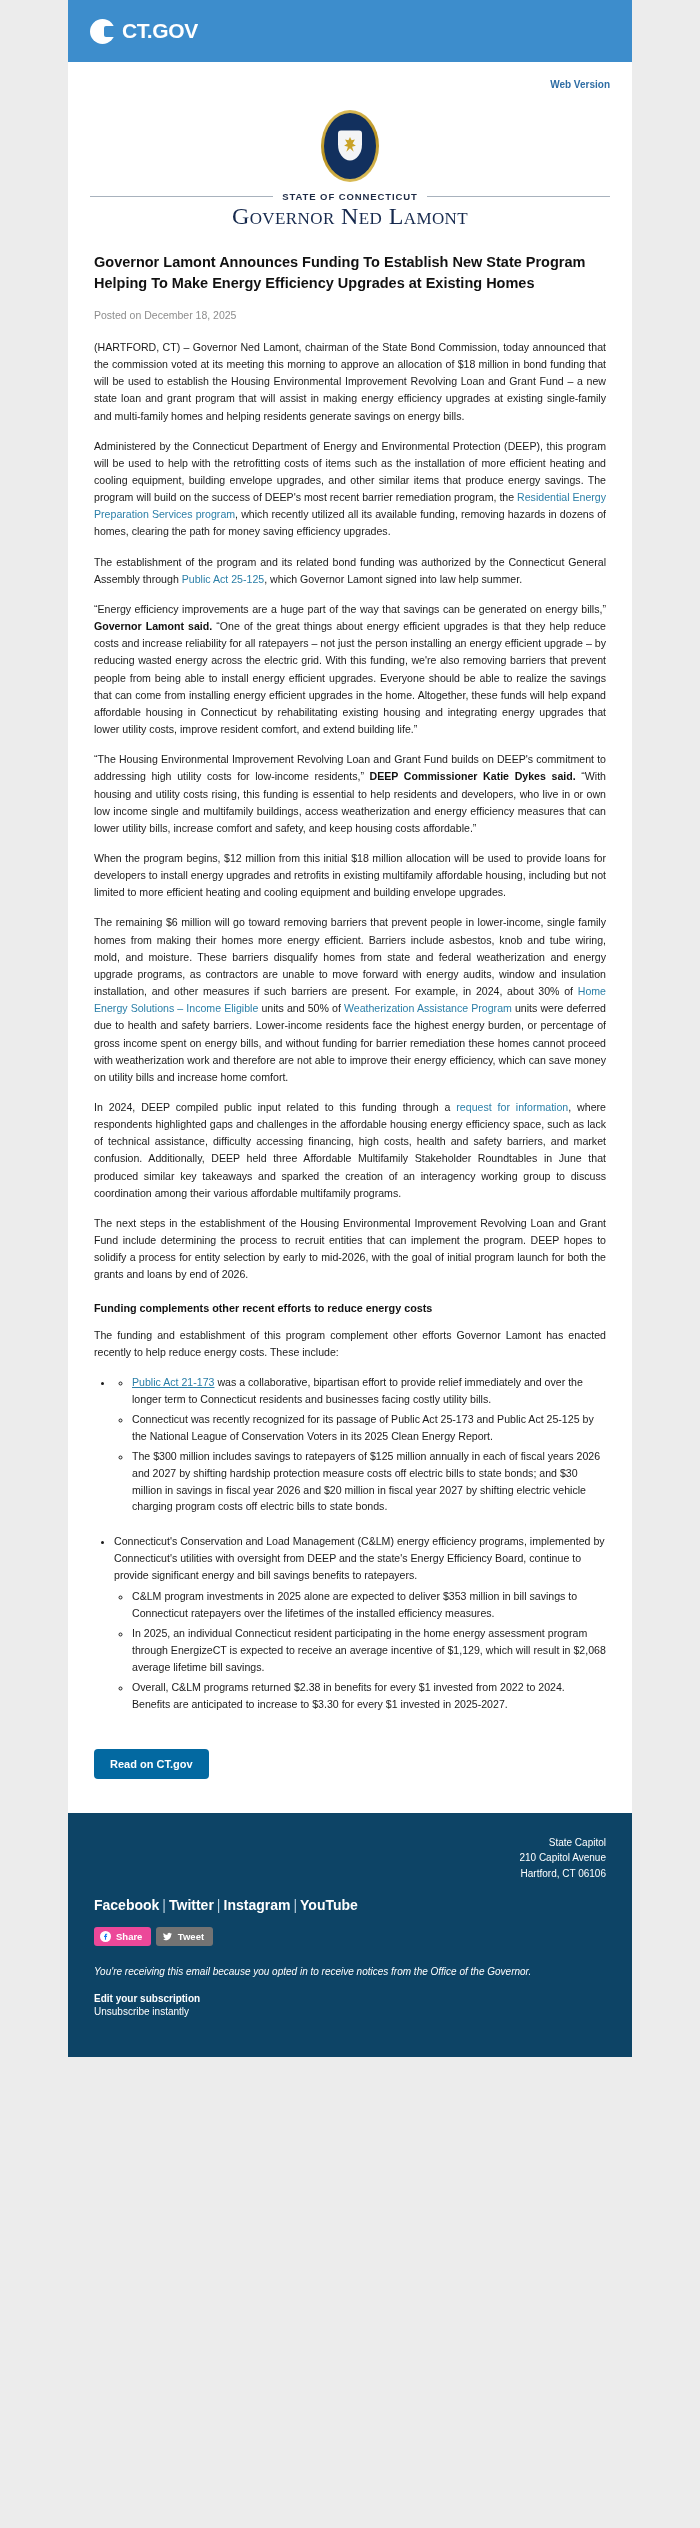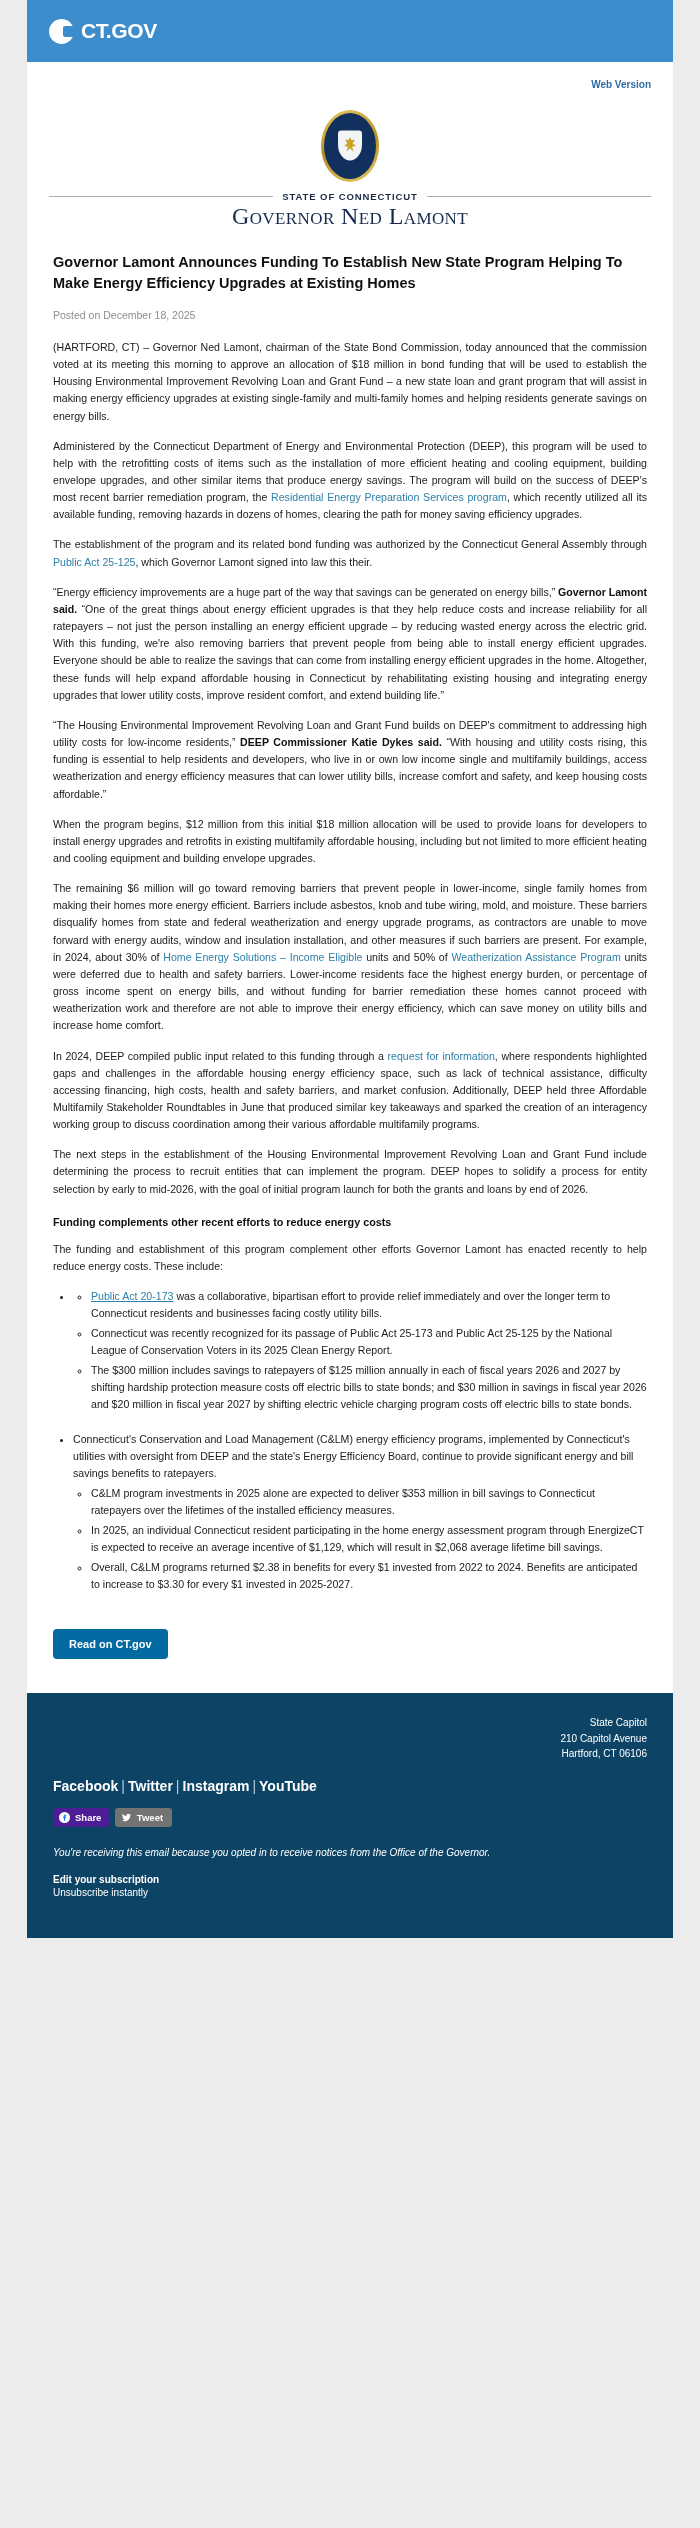--- a/index.html
+++ b/index.html
@@ -9,21 +9,21 @@
     font-family: "Liberation Sans", sans-serif;
   }
   .page {
     width: 700px;
     min-height: 2528px;
     background: #ececec;
     margin: 0 auto;
     position: relative;
   }
   .email-shell {
-    width: 646px;
+    width: 564px;
     margin: 0 auto;
     background: #ffffff;
   }
   
   .topbar {
     background: #3d8dcc;
     height: 62px;
     display: flex;
     align-items: center;
     padding-left: 22px;
@@ -206,21 +206,21 @@
     font-size: 14px;
     font-weight: bold;
     margin-bottom: 14px;
   }
   .social-row a { color: #ffffff; text-decoration: none; }
   .social-sep { color: #b9cfde; font-weight: normal; padding: 0 3px; }
   .sharebtn {
     display: inline-flex;
     align-items: center;
     gap: 5px;
-    background: #4c1d95;
+    background: #ec4899;
     color: #ffffff;
     font-size: 9.5px;
     font-weight: bold;
     padding: 4px 9px 4px 6px;
     border-radius: 3px;
     margin-bottom: 4px;
     cursor: pointer;
     width: fit-content;
   }
   .sharebtn.tweet { background: #737373; }
@@ -283,42 +283,42 @@
     </div>
 
     <div class="content">
       <h1 class="headline">Governor Lamont Announces Funding To Establish New State Program Helping To Make Energy Efficiency Upgrades at Existing Homes</h1>
       <div class="posted">Posted on December 18, 2025</div>
 
       <p class="body-para">(HARTFORD, CT) – Governor Ned Lamont, chairman of the State Bond Commission, today announced that the commission voted at its meeting this morning to approve an allocation of $18 million in bond funding that will be used to establish the Housing Environmental Improvement Revolving Loan and Grant Fund – a new state loan and grant program that will assist in making energy efficiency upgrades at existing single-family and multi-family homes and helping residents generate savings on energy bills.</p>
 
       <p class="body-para"><span>Administered by the Connecticut Department of Energy and Environmental Protection (DEEP), this program will be used to help with the retrofitting costs of items such as the installation of more efficient heating and cooling equipment, building envelope upgrades, and other similar items that produce energy savings. The program will build on the success of DEEP's most recent barrier remediation program, the </span><a href="#" class="inline-link">Residential Energy Preparation Services program</a><span>, which recently utilized all its available funding, removing hazards in dozens of homes, clearing the path for money saving efficiency upgrades.</span></p>
 
-      <p class="body-para"><span>The establishment of the program and its related bond funding was authorized by the Connecticut General Assembly through </span><a href="#" class="inline-link">Public Act 25-125</a><span>, which Governor Lamont signed into law this their.</span></p>
+      <p class="body-para"><span>The establishment of the program and its related bond funding was authorized by the Connecticut General Assembly through </span><a href="#" class="inline-link">Public Act 25-125</a><span>, which Governor Lamont signed into law help summer.</span></p>
 
       <p class="body-para"><span>“Energy efficiency improvements are a huge part of the way that savings can be generated on energy bills,” </span><strong class="inline-strong">Governor Lamont said.</strong><span> “One of the great things about energy efficient upgrades is that they help reduce costs and increase reliability for all ratepayers – not just the person installing an energy efficient upgrade – by reducing wasted energy across the electric grid. With this funding, we're also removing barriers that prevent people from being able to install energy efficient upgrades. Everyone should be able to realize the savings that can come from installing energy efficient upgrades in the home. Altogether, these funds will help expand affordable housing in Connecticut by rehabilitating existing housing and integrating energy upgrades that lower utility costs, improve resident comfort, and extend building life.”</span></p>
 
       <p class="body-para"><span>“The Housing Environmental Improvement Revolving Loan and Grant Fund builds on DEEP's commitment to addressing high utility costs for low-income residents,” </span><strong class="inline-strong">DEEP Commissioner Katie Dykes said.</strong><span> “With housing and utility costs rising, this funding is essential to help residents and developers, who live in or own low income single and multifamily buildings, access weatherization and energy efficiency measures that can lower utility bills, increase comfort and safety, and keep housing costs affordable.”</span></p>
 
       <p class="body-para">When the program begins, $12 million from this initial $18 million allocation will be used to provide loans for developers to install energy upgrades and retrofits in existing multifamily affordable housing, including but not limited to more efficient heating and cooling equipment and building envelope upgrades.</p>
 
       <p class="body-para"><span>The remaining $6 million will go toward removing barriers that prevent people in lower-income, single family homes from making their homes more energy efficient. Barriers include asbestos, knob and tube wiring, mold, and moisture. These barriers disqualify homes from state and federal weatherization and energy upgrade programs, as contractors are unable to move forward with energy audits, window and insulation installation, and other measures if such barriers are present. For example, in 2024, about 30% of </span><a href="#" class="inline-link">Home Energy Solutions – Income Eligible</a><span> units and 50% of </span><a href="#" class="inline-link">Weatherization Assistance Program</a><span> units were deferred due to health and safety barriers. Lower-income residents face the highest energy burden, or percentage of gross income spent on energy bills, and without funding for barrier remediation these homes cannot proceed with weatherization work and therefore are not able to improve their energy efficiency, which can save money on utility bills and increase home comfort.</span></p>
 
       <p class="body-para"><span>In 2024, DEEP compiled public input related to this funding through a </span><a href="#" class="inline-link">request for information</a><span>, where respondents highlighted gaps and challenges in the affordable housing energy efficiency space, such as lack of technical assistance, difficulty accessing financing, high costs, health and safety barriers, and market confusion. Additionally, DEEP held three Affordable Multifamily Stakeholder Roundtables in June that produced similar key takeaways and sparked the creation of an interagency working group to discuss coordination among their various affordable multifamily programs.</span></p>
 
       <p class="body-para">The next steps in the establishment of the Housing Environmental Improvement Revolving Loan and Grant Fund include determining the process to recruit entities that can implement the program. DEEP hopes to solidify a process for entity selection by early to mid-2026, with the goal of initial program launch for both the grants and loans by end of 2026.</p>
 
       <div class="sec-head">Funding complements other recent efforts to reduce energy costs</div>
 
       <p class="body-para">The funding and establishment of this program complement other efforts Governor Lamont has enacted recently to help reduce energy costs. These include:</p>
 
       <ul class="bullets">
         <li>
           <ul class="subbullets">
-            <li><a href="#" class="inline-link ul">Public Act 20-173</a><span> was a collaborative, bipartisan effort to provide relief immediately and over the longer term to Connecticut residents and businesses facing costly utility bills.</span></li>
+            <li><a href="#" class="inline-link ul">Public Act 21-173</a><span> was a collaborative, bipartisan effort to provide relief immediately and over the longer term to Connecticut residents and businesses facing costly utility bills.</span></li>
             <li>Connecticut was recently recognized for its passage of Public Act 25-173 and Public Act 25-125 by the National League of Conservation Voters in its 2025 Clean Energy Report.</li>
             <li>The $300 million includes savings to ratepayers of $125 million annually in each of fiscal years 2026 and 2027 by shifting hardship protection measure costs off electric bills to state bonds; and $30 million in savings in fiscal year 2026 and $20 million in fiscal year 2027 by shifting electric vehicle charging program costs off electric bills to state bonds.</li>
           </ul>
         </li>
         <li class="li-spacer-holder" style="list-style:none;height:8px;"></li>
         <li>
           <span>Connecticut's Conservation and Load Management (C&amp;LM) energy efficiency programs, implemented by Connecticut's utilities with oversight from DEEP and the state's Energy Efficiency Board, continue to provide significant energy and bill savings benefits to ratepayers.</span>
           <ul class="subbullets">
             <li>C&amp;LM program investments in 2025 alone are expected to deliver $353 million in bill savings to Connecticut ratepayers over the lifetimes of the installed efficiency measures.</li>
             <li>In 2025, an individual Connecticut resident participating in the home energy assessment program through EnergizeCT is expected to receive an average incentive of $1,129, which will result in $2,068 average lifetime bill savings.</li>

